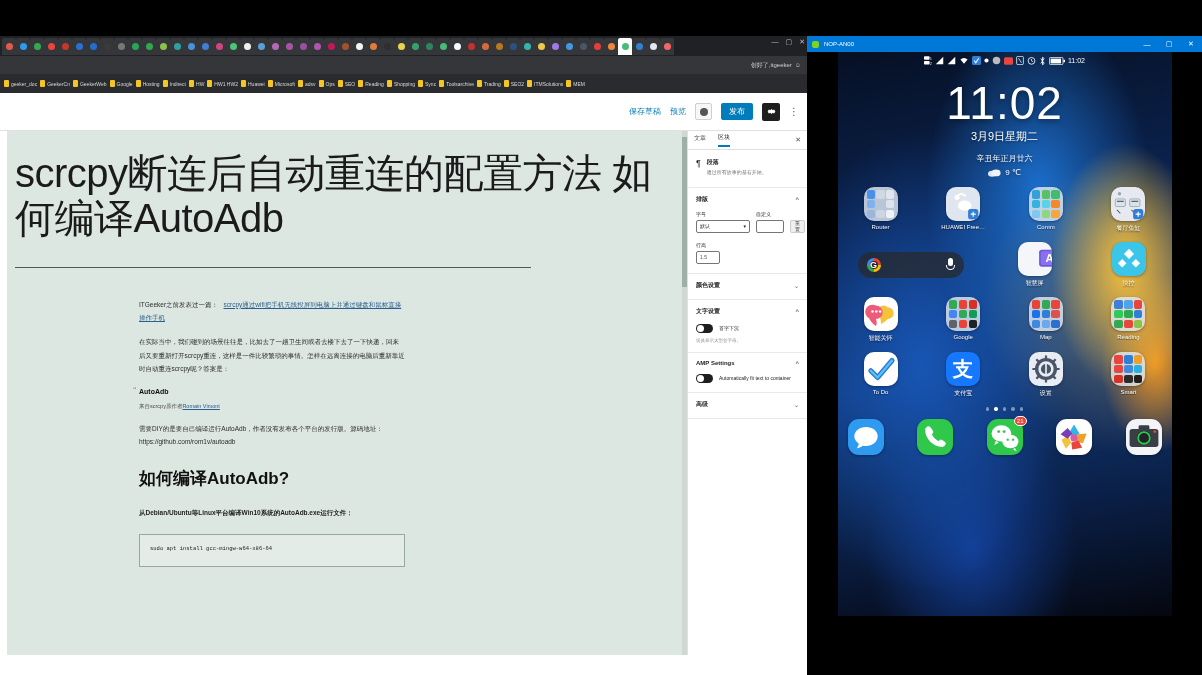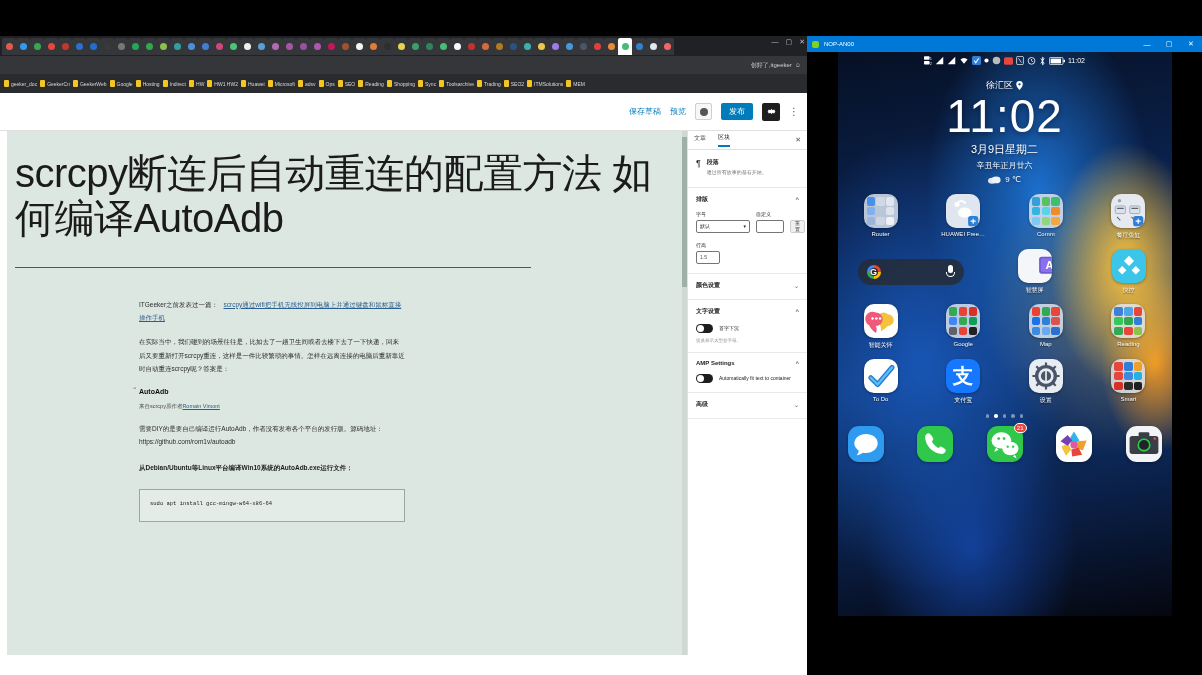--- a/index.html
+++ b/index.html
@@ -128,21 +128,21 @@
      justify-content:center; gap:3px; color:#fff; font-size:6px; z-index:3; }
   .sb-ico { display:inline-block; }
   .sb-time { font-size:7px; }
 
   .clockwidget { position:relative; z-index:3; text-align:center; color:#fff; margin-top:10px; }
   .cw-loc { font-size:9px; display:flex; align-items:center; justify-content:center; gap:3px;
      text-shadow:0 1px 3px rgba(0,0,0,.5); }
   .cw-time { font-size:46px; font-weight:300; line-height:1.05; letter-spacing:1px;
      text-shadow:0 2px 6px rgba(0,0,0,.45); }
   .cw-date { font-size:11px; margin-top:2px; text-shadow:0 1px 3px rgba(0,0,0,.5); }
-  .cw-lunar { font-size:8px; margin-top:3px; text-shadow:0 1px 3px rgba(0,0,0,.5); }
+  .cw-lunar { font-size:8px; margin-top:9px; text-shadow:0 1px 3px rgba(0,0,0,.5); }
   .cw-weather { font-size:8px; margin-top:4px; display:flex; align-items:center;
      justify-content:center; gap:4px; text-shadow:0 1px 3px rgba(0,0,0,.5);}
 
   .grid { position:relative; z-index:3; margin-top:10px; padding:0 14px; }
   .approw { display:flex; justify-content:space-between; margin-bottom:9px; }
   .app { width:58px; display:flex; flex-direction:column; align-items:center; gap:3px; }
   .icon { width:34px; height:34px; border-radius:10px; position:relative; overflow:hidden;
      box-shadow:0 1px 3px rgba(0,0,0,.35); }
   .applabel { font-size:6px; color:#fff; text-shadow:0 1px 2px rgba(0,0,0,.7); white-space:nowrap;
      overflow:hidden; text-overflow:ellipsis; max-width:56px; text-align:center; }
@@ -470,20 +470,21 @@
             </p>
             <p>在实际当中，我们碰到的场景往往是，比如去了一趟卫生间或者去楼下去了一下快递，回来后又要重新打开scrcpy重连，这样是一件比较繁琐的事情。怎样在远离连接的电脑后重新靠近时自动重连scrcpy呢？答案是：</p>
 
             <h3 class="sub">AutoAdb</h3>
             <div class="small-credit">
               <span>来自scrcpy原作者</span><a class="lnk" href="#">Romain Vimont</a>
             </div>
 
             <p>需要DIY的是要自己编译运行AutoAdb，作者没有发布各个平台的发行版。源码地址：https://github.com/rom1v/autoadb</p>
 
+            <h2 class="sub2">如何编译AutoAdb?</h2>
 
             <div class="lead">从Debian/Ubuntu等Linux平台编译Win10系统的AutoAdb.exe运行文件：</div>
 
             <div class="codeblock">sudo apt install gcc-mingw-w64-x86-64</div>
           </div>
         </div>
         <div class="canvas-scroll">
             <i></i>
           </div>
       </div>
@@ -657,28 +658,20 @@
           <svg width="16" height="8" viewBox="0 0 20 10">
               <rect x="0.5" y="0.5" width="17" height="9" rx="1.5" stroke="#fff" fill="none"></rect>
               <rect x="2" y="2" width="13" height="6" fill="#fff"></rect>
               <rect x="18" y="3.5" width="2" height="3" fill="#fff"></rect>
             </svg>
         </span>
         <span class="sb-time">11:02</span>
       </div>
 
       <div class="clockwidget">
-        <div class="cw-loc">
-          <span>徐汇区</span>
-          <span>
-            <svg width="7" height="9" viewBox="0 0 8 11">
-                <path d="M4 0a4 4 0 0 0-4 4c0 3 4 7 4 7s4-4 4-7a4 4 0 0 0-4-4zm0 5.4A1.4 1.4 0 1 1 4 2.6a1.4 1.4 0 0 1 0 2.8z" fill="#fff"></path>
-              </svg>
-          </span>
-        </div>
         <div class="cw-time">11:02</div>
         <div class="cw-date">3月9日星期二</div>
         <div class="cw-lunar">辛丑年正月廿六</div>
         <div class="cw-weather">
           <span>
             <svg width="13" height="9" viewBox="0 0 16 11">
                 <ellipse cx="5" cy="7" rx="5" ry="3.6" fill="#dfe7f0"></ellipse>
                 <ellipse cx="10" cy="6" rx="5.5" ry="4.2" fill="#eef3f9"></ellipse>
               </svg>
           </span>

